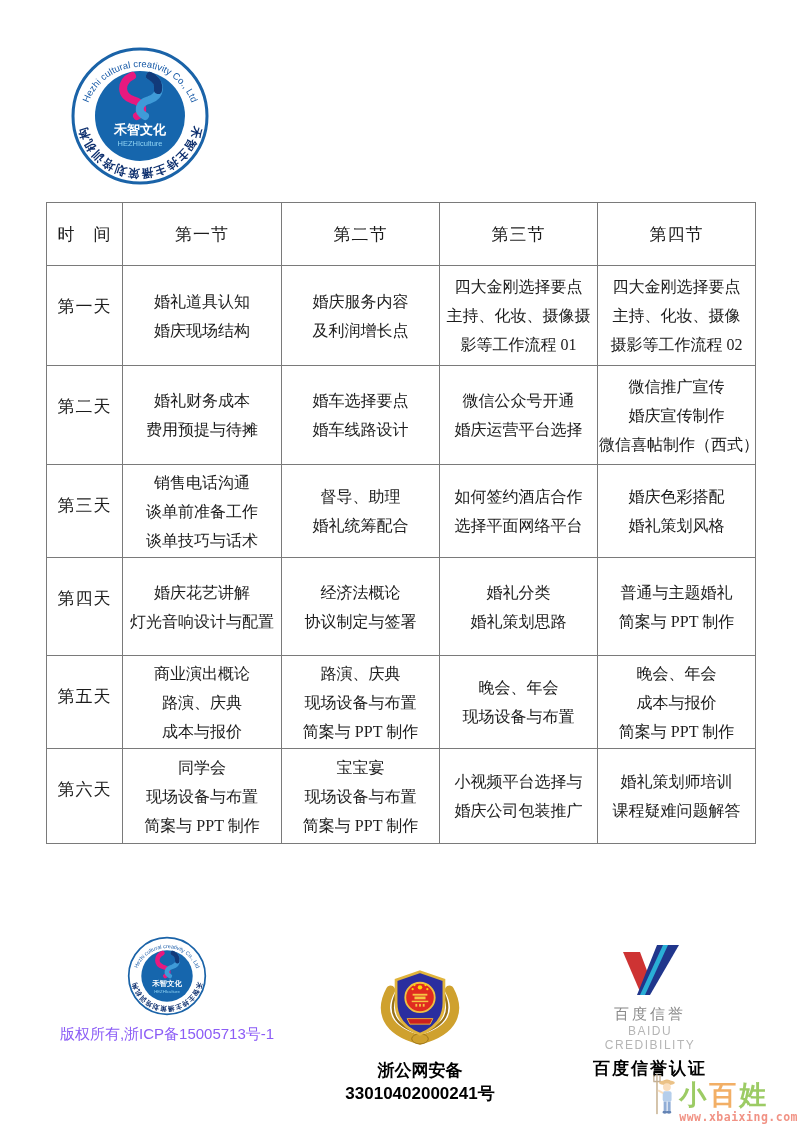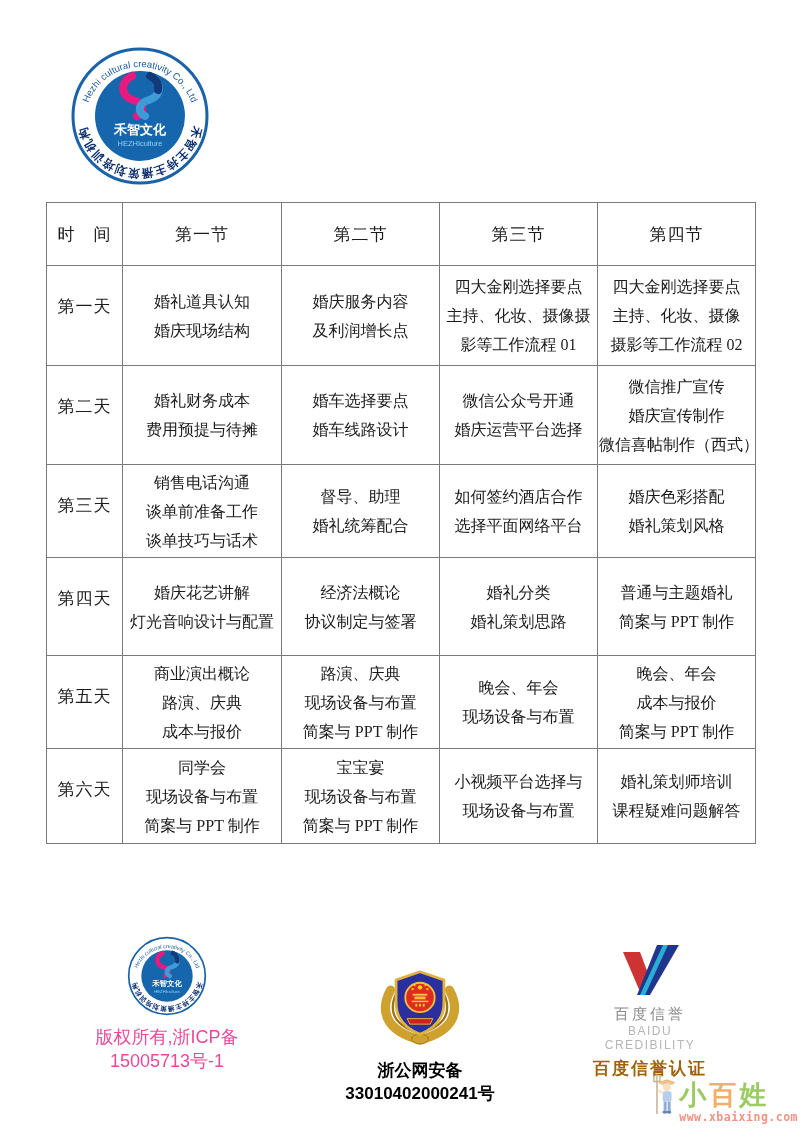--- a/index.html
+++ b/index.html
@@ -24,32 +24,32 @@
   .schedule tr:nth-child(4){ height:93px; }
   .schedule tr:nth-child(5){ height:98px; }
   .schedule tr:nth-child(6){ height:93px; }
   .schedule tr:nth-child(7){ height:95px; }
   td.day { font-size:17px; vertical-align:top; padding-top:29px; letter-spacing:1px; }
   td.cell { font-size:16px; line-height:29px; white-space:pre; vertical-align:middle; padding:0 1px; }
 
   
   .f-left { position:absolute; left:57px; top:936px; width:220px; text-align:center; }
   .f-left svg { display:block; margin:0 auto; }
-  .copy-text { margin-top:9px; font-size:18px; color:#ec4899;
+  .copy-text { margin-top:9px; font-size:15px; color:#8b5cf6;
     font-family:"Liberation Sans", sans-serif; }
   .f-center { position:absolute; left:320px; top:966px; width:200px; text-align:center; }
   .f-center svg { display:block; margin:0 auto; }
   .police-text { margin-top:8px; font-size:17px; font-weight:bold; color:#000;
     font-family:"Liberation Sans", sans-serif; }
   .f-right { position:absolute; left:585px; top:943px; width:130px; text-align:center;
     font-family:"Liberation Sans", sans-serif; }
   .f-right svg { display:block; margin:0 auto; }
   .baidu-cn { margin-top:8px; font-size:15px; color:#8a8a8a; letter-spacing:3px; }
   .baidu-en { font-size:12px; color:#b5b5b5; letter-spacing:1.5px; }
-  .baidu-cert { margin-top:5px; font-size:17px; font-weight:bold; color:#a16207; letter-spacing:2px;font-family:Liberation Mono, monospace; }
+  .baidu-cert { margin-top:5px; font-size:17px; font-weight:bold; color:#000000; letter-spacing:2px;font-family:Liberation Mono, monospace; }
 
   
   .watermark { position:absolute; left:652px; top:1060px; width:146px; height:64px;
     display:flex; align-items:flex-end; opacity:.85; }
   .wm-text { margin-left:3px; }
   .wm-brand { font-size:27px; font-weight:bold; line-height:30px; letter-spacing:3px;
     font-family:"DejaVu Sans", sans-serif; }
   .wm-brand .g { color:#8bc34a; }
   .wm-brand .o { color:#f0a24c; }
   .wm-url { font-size:11.5px; font-weight:bold; color:#ef8070; letter-spacing:.5px;
@@ -163,21 +163,21 @@
     </tr>
     <tr>
       <td class="day">第六天</td>
       <td class="cell">同学会
 现场设备与布置
 简案与 PPT 制作</td>
       <td class="cell">宝宝宴
 现场设备与布置
 简案与 PPT 制作</td>
       <td class="cell">小视频平台选择与
-现场设备与布置</td>
+婚庆公司包装推广</td>
       <td class="cell">婚礼策划师培训
 课程疑难问题解答</td>
     </tr>
   </tbody>
     </table>
 
   <div class="f-left">
     <svg viewBox="0 0 140 140" width="80" height="80">
       <circle cx="70" cy="70" r="67" fill="#ffffff" stroke="#1a63a8" stroke-width="3"></circle>
       <circle cx="70" cy="70" r="45" fill="#1666ad"></circle>

